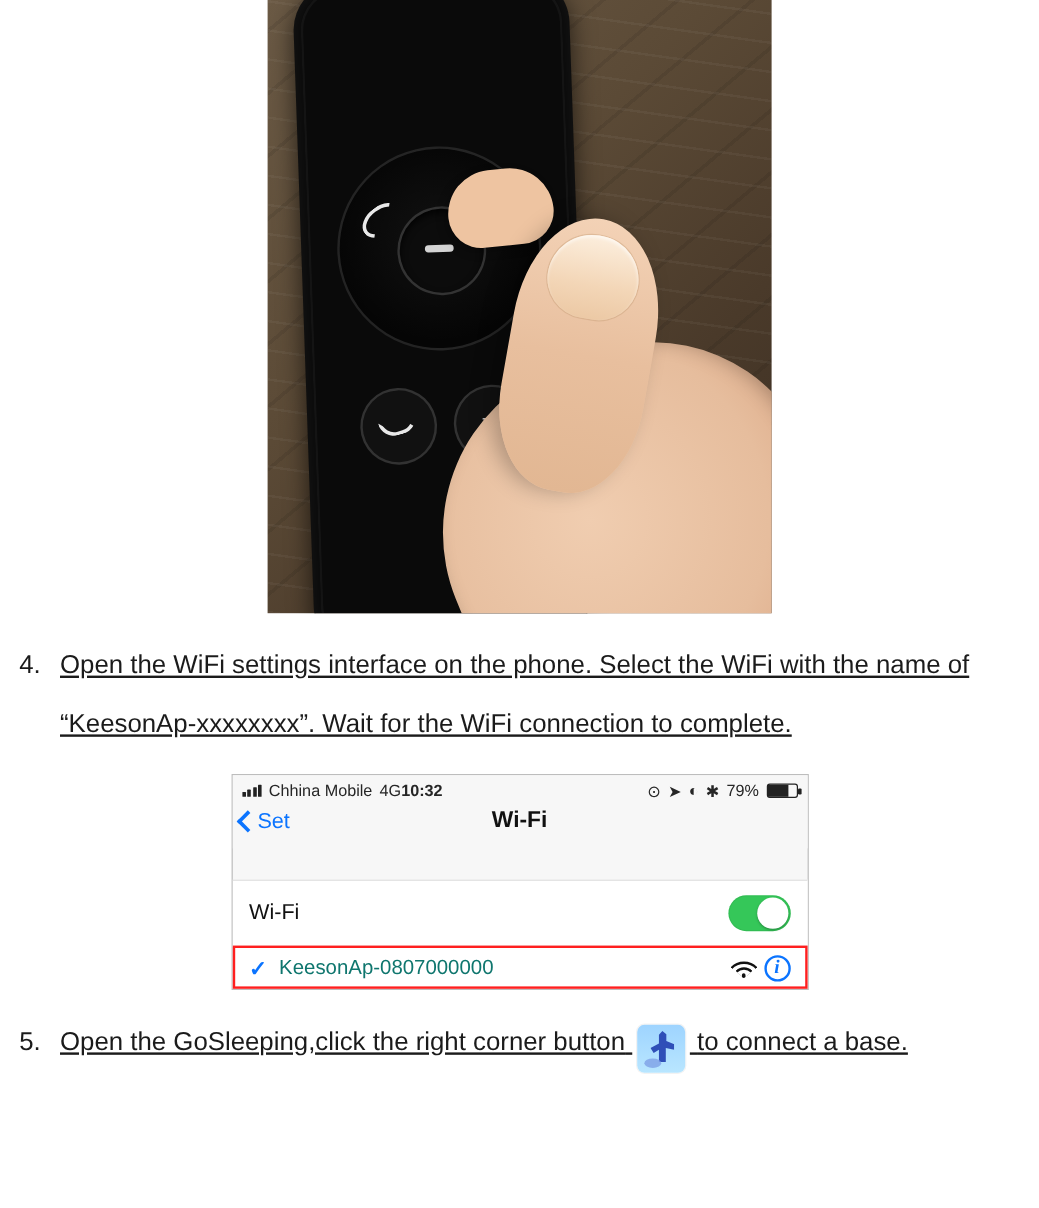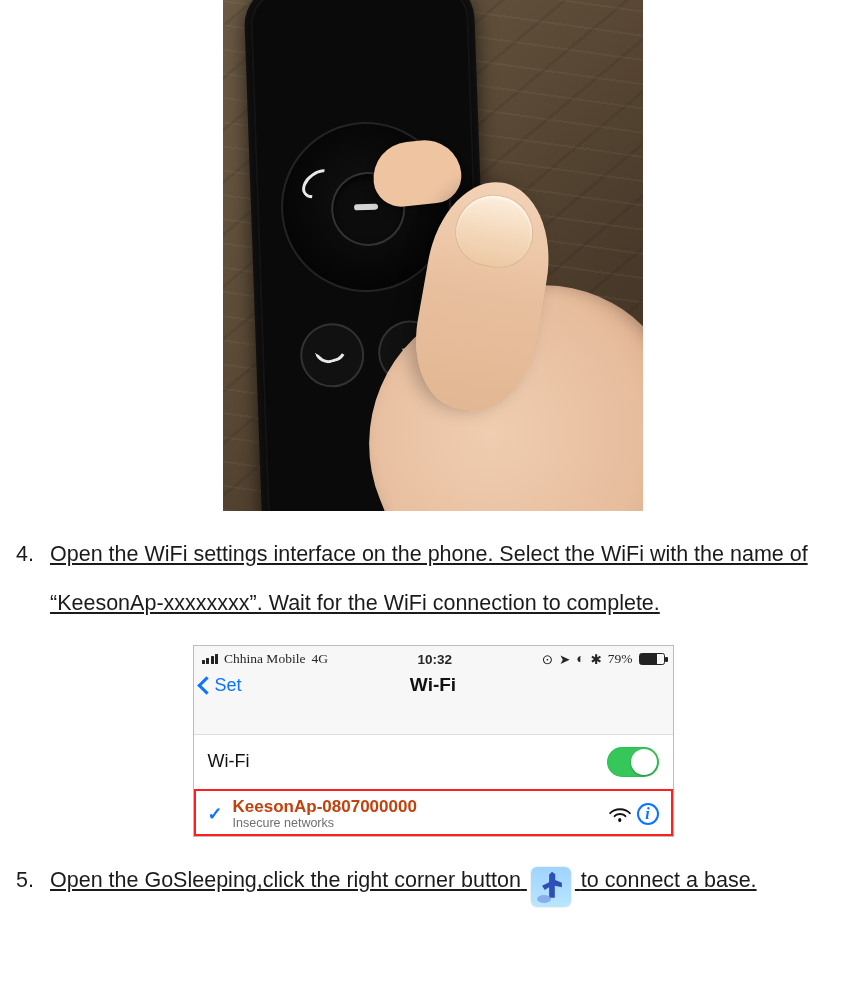--- a/index.html
+++ b/index.html
@@ -149,22 +149,22 @@
     background:#f7f7f7;
     font-family:-apple-system, "Helvetica Neue", Arial, sans-serif;
   }
   .statusbar{
     display:flex; align-items:center;
     padding:5px 8px 3px 8px;
     font-size:13.5px;
     color:#262626;
     background:#f7f7f7;
   }
-  .statusbar .left,.statusbar .right{display:flex;align-items:center;gap:6px;font-family:Liberation Serif, serif;}
-  .statusbar .center{flex:1;text-align:center;font-weight:600;}
+  .statusbar .left,.statusbar .right{display:flex;align-items:center;gap:6px;}
+  .statusbar .center{flex:1;font-weight:600;}
   .sig{display:inline-flex;align-items:flex-end;gap:1.5px;}
   .sig i{width:3px;background:#222;display:inline-block;border-radius:.5px;}
   .sig i:nth-child(1){height:4px}.sig i:nth-child(2){height:6px}.sig i:nth-child(3){height:8px}.sig i:nth-child(4){height:10px}
   .batt{
     width:26px;height:12px;border:1.5px solid #222;border-radius:2.5px;position:relative;
   }
   .batt::after{content:"";position:absolute;right:-4px;top:3px;width:2.5px;height:5px;background:#222;border-radius:1px;}
   .batt i{display:block;height:100%;width:74%;background:#222;}
   .nav{
     display:flex;align-items:center;
@@ -195,21 +195,21 @@
   }
   .switch::after{
     content:"";position:absolute;right:2px;top:2px;width:26px;height:26px;border-radius:50%;background:#fff;box-shadow:0 1px 2px rgba(0,0,0,.3);
   }
   .row.sel{
     border:2px solid #ff1f1f;
     padding:6px 12px 4px 12px;
     margin-top:-1px;
   }
   .check{ color:#0b74ff; font-size:18px; margin-right:10px; font-weight:700;}
-  .netname{ font-size:17px; font-weight:700; color:#c2410c; line-height:1.15;}
+  .netname{ font-size:17px; font-weight:400; color:#0f766e; line-height:1.15;}
   .netsub{ font-size:12.5px; color:#6f6f6f; }
   .wifi-ico{
     width:18px;height:18px; position:relative; margin-left:auto; margin-right:8px;
   }
   .wifi-ico::before,.wifi-ico::after{
     content:"";position:absolute;left:50%;bottom:2px;border:2px solid #111;border-bottom:none;border-left:none;border-radius:0 100% 0 0;transform:translateX(-50%) rotate(-45deg);
   }
   .wifi-ico::before{width:14px;height:14px;}
   .wifi-ico::after{width:8px;height:8px;}
   .wifi-dot{position:absolute;left:50%;bottom:1px;width:3.5px;height:3.5px;background:#111;border-radius:50%;transform:translateX(-50%);}
@@ -301,21 +301,20 @@
 
   <div class="row spaced">
     <span class="label">Wi-Fi</span>
     <span class="switch"></span>
   </div>
 
   <div class="row sel">
     <span class="check">✓</span>
     <span style="flex:1">
       <div class="netname">KeesonAp-0807000000</div>
-      <div class="netsub">Insecure networks</div>
     </span>
     <span class="wifi-ico">
         <span class="wifi-dot"></span>
       </span>
     <span class="info">i</span>
   </div>
 </div>
 
 <div class="step">
   <div class="num">5.</div>

